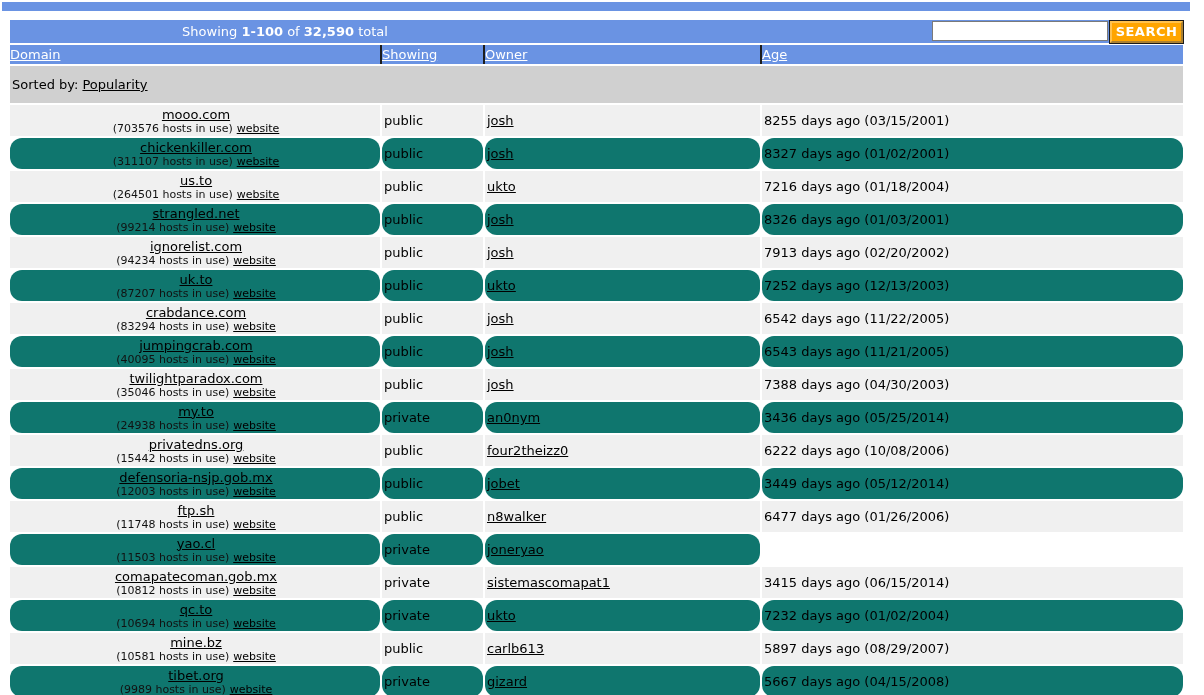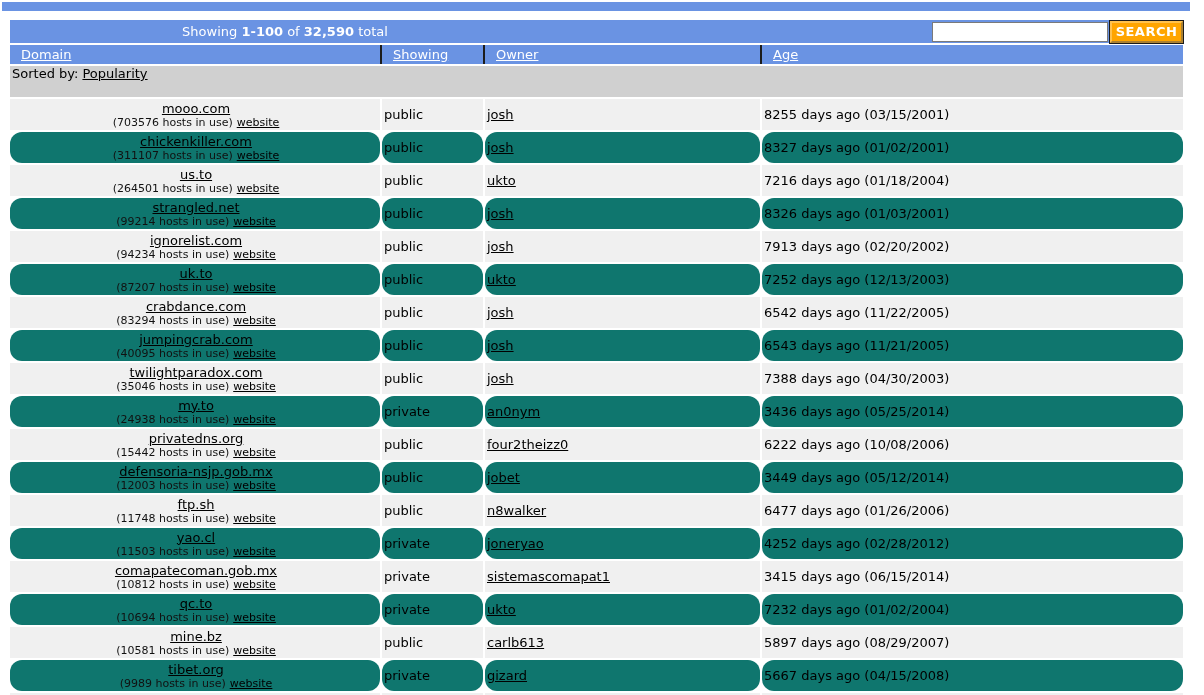--- a/index.html
+++ b/index.html
@@ -7,35 +7,35 @@
     font-family: "DejaVu Sans", "Liberation Sans", sans-serif; font-size: 13px; color: #000; }
 
   .top-bar { margin: 2px 0 0 2px; width: 1188px; height: 9px; background: #6A93E3; }
 
   .main { margin: 9px 0 0 10px; width: 1173px; }
 
   
   .showing-bar { height: 23px; background: #6A93E3; display: flex; align-items: center; margin-bottom: 2px; }
   .showing-left { width: 550px; text-align: center; color: #fff; }
   .showing-left b { font-weight: bold; }
-  .showing-right { flex: 1; display: flex; justify-content: flex-end; align-items: center; gap: 2px; }
+  .showing-right { flex: 1; display: flex; justify-content: flex-end; align-items: flex-start; gap: 2px; }
   .search-input { width: 176px; height: 20px; border: 1px solid #7a7a7a; background: #fff;
      font-family: inherit; font-size: 13px; padding: 0 3px; }
   .search-btn { height: 22px; min-width: 73px; background: #FFA500; color: #fff; font-weight: bold;
      font-family: inherit; font-size: 13px; border: 2px outset #ffc14d; box-shadow: 0 0 0 1px #1a1a1a;
      cursor: pointer; letter-spacing: 0.5px; }
 
   
   .grid { display: grid; grid-template-columns: 370px 101px 275px 1fr; column-gap: 2px; }
   .header-row { background: #1c1c1c; height: 19px; margin-bottom: 2px; }
-  .header-cell { background: #6A93E3; display: flex; align-items: center; padding-left: 11px; }
+  .header-cell { background: #6A93E3; display: flex; align-items: center; padding-left: 0; }
   .header-cell a { color: #ffffff; text-decoration: underline; cursor: pointer; }
 
   
-  .sorted-row { height: 31px; background: #D0D0D0; display: flex; 
+  .sorted-row { height: 37px; background: #D0D0D0; display: flex; align-items: center;
      padding-left: 2px; margin-bottom: 2px; }
   .sorted-row .sort-link { font-weight: normal; text-decoration: underline; color: #000; cursor: pointer; margin-left: 4px; }
 
   
   .row { height: 31px; margin-bottom: 2px; }
   .row .cell { display: flex; align-items: center; padding-left: 2px; overflow: hidden; }
   .row.light .cell { background: #F0F0F0; }
   .row.dark  .cell { background: #0f766e; border-radius: 12px; }
   .domain-cell { flex-direction: column; align-items: center; justify-content: center; line-height: 15px; }
   .domain-link { color: #000; text-decoration: underline; cursor: pointer; font-size: 13px; }
@@ -326,23 +326,20 @@
       <span class="hosts-line">
         <span>(11503 hosts in use)</span><a class="website-link">website</a>
       </span>
     </div>
     <div class="cell">
       <span>private</span>
     </div>
     <div class="cell">
       <a class="owner-link">joneryao</a>
     </div>
-    <div class="cell">
-      <span>4252 days ago (02/28/2012)</span>
-    </div>
   </div>
 
   <div class="grid row light">
     <div class="cell domain-cell">
       <a class="domain-link">comapatecoman.gob.mx</a>
       <span class="hosts-line">
         <span>(10812 hosts in use)</span><a class="website-link">website</a>
       </span>
     </div>
     <div class="cell">

